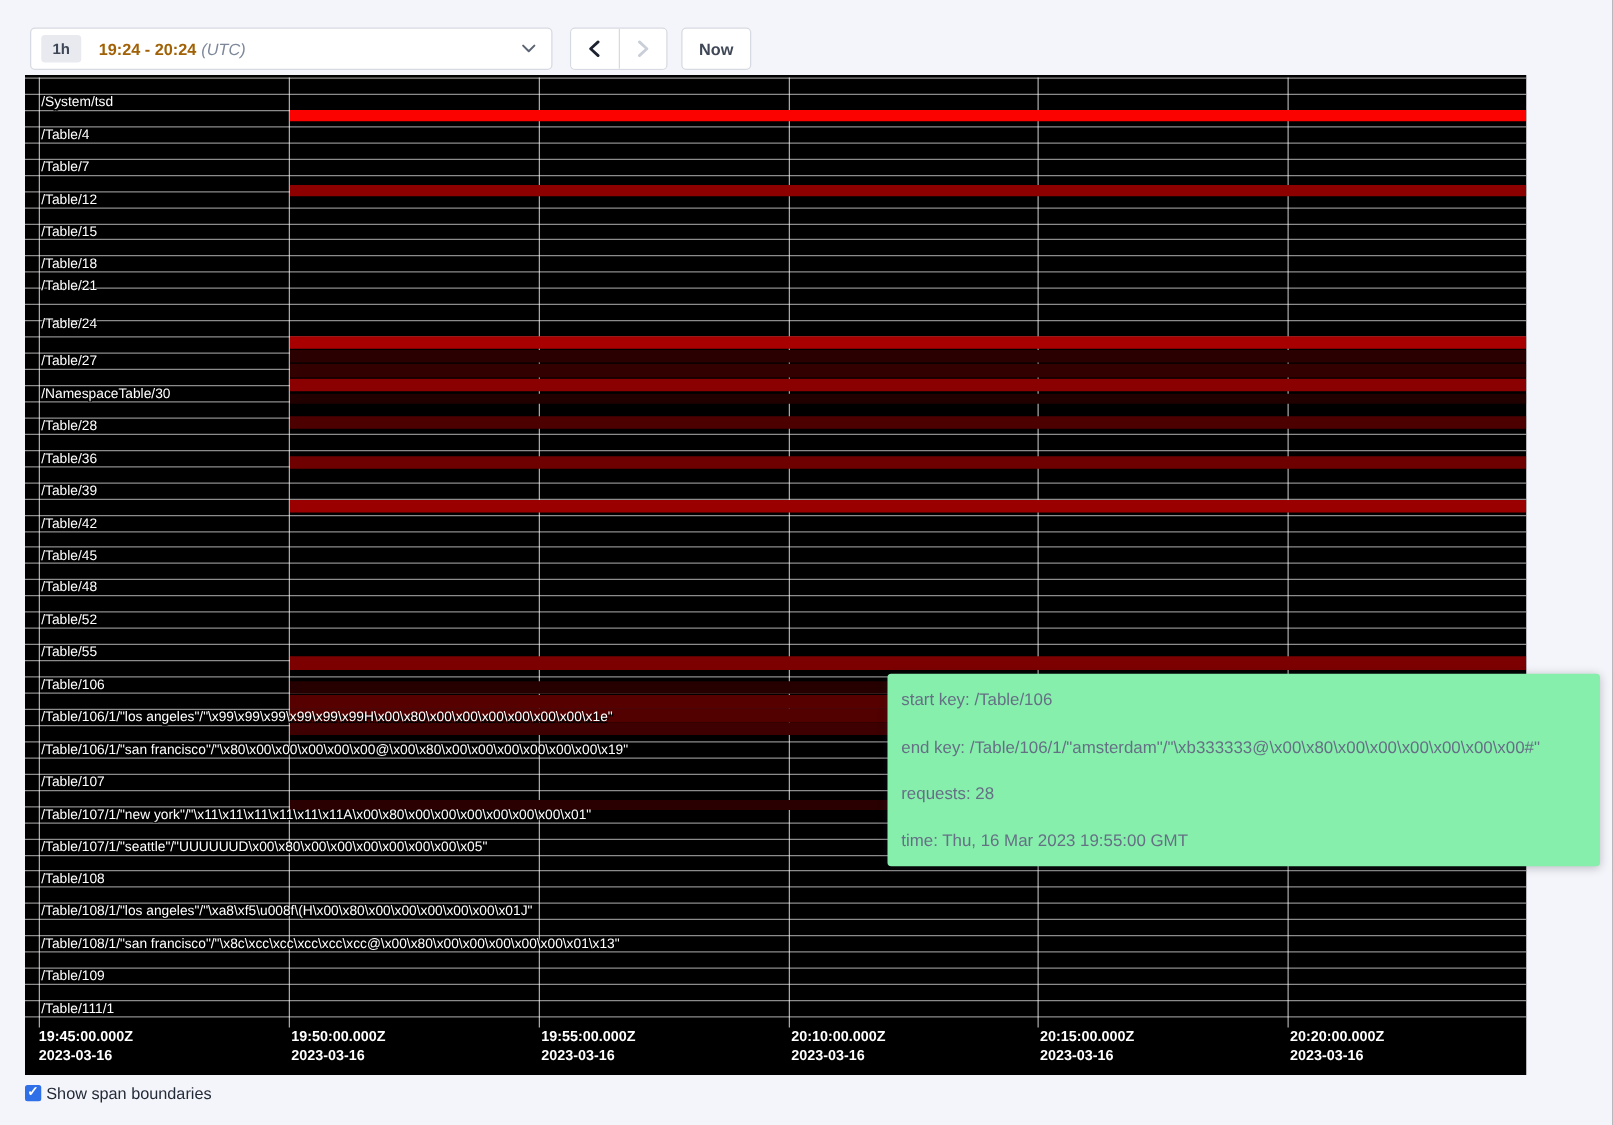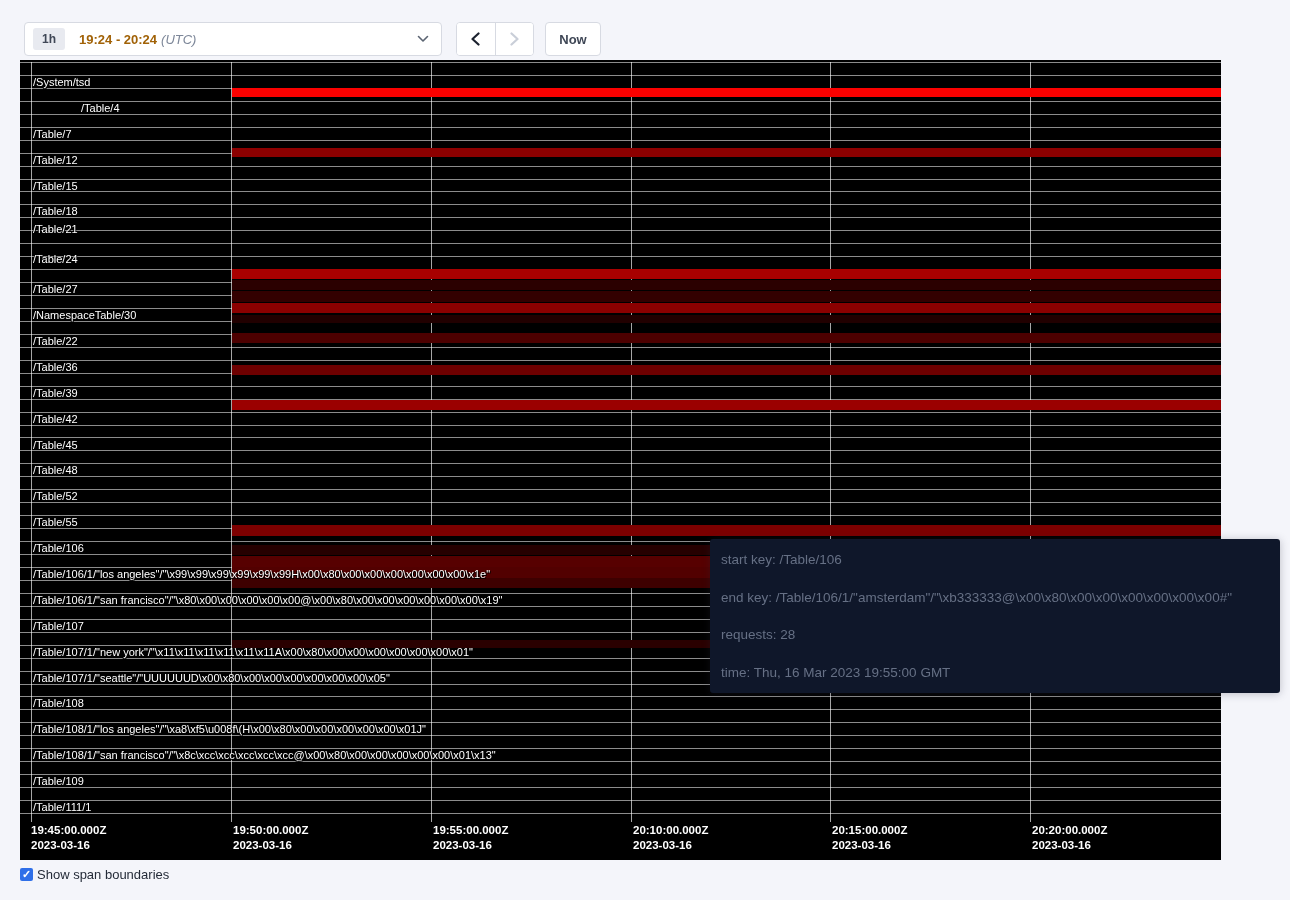--- a/index.html
+++ b/index.html
@@ -24,21 +24,21 @@
   
   .heatmap{position:absolute;left:20px;top:60px;width:1201px;height:800px;background:#000;overflow:hidden;}
   .hm-hline{position:absolute;left:0;width:100%;height:1px;background:rgba(255,255,255,.55);}
   .hm-vline{position:absolute;top:2px;width:1px;background:rgba(255,255,255,.65);}
   .hm-band{position:absolute;left:212px;width:989px;}
   .hm-rowlabel{position:absolute;left:13px;color:#fff;font-size:11px;line-height:13px;
     white-space:nowrap;text-shadow:1px 1px 0 #000,-1px 1px 0 #000;}
   .hm-axis{position:absolute;top:763px;color:#fff;font-size:11.5px;font-weight:700;line-height:15px;white-space:nowrap;}
 
   
-  .tooltip{position:absolute;left:710px;top:539px;width:570px;height:154px;background:#0f172a;
+  .tooltip{position:absolute;left:710px;top:539px;width:570px;height:154px;background:#86efac;
     border-radius:3px;box-shadow:0 1px 8px rgba(40,40,60,.28);box-sizing:border-box;
     padding:13px 11px;display:flex;flex-direction:column;justify-content:space-between;
     font-size:13.5px;color:#667085;z-index:5;}
   .tooltip-line{white-space:nowrap;overflow:hidden;}
 
   
   .footer-row{position:absolute;left:20px;top:867px;display:flex;align-items:center;cursor:pointer;}
   .checkbox{width:13px;height:13px;background:#2f6fe8;border-radius:2px;display:flex;
     align-items:center;justify-content:center;color:#fff;font-size:11px;line-height:11px;font-weight:700;}
   .checkbox-label{margin-left:4px;font-size:13px;color:#242b38;}
@@ -153,30 +153,30 @@
     <div class="hm-band" style="top: 273px; height: 10px; background: rgb(77, 0, 0);"></div>
     <div class="hm-band" style="top: 305px; height: 10px; background: rgb(110, 0, 0);"></div>
     <div class="hm-band" style="top: 340px; height: 10px; background: rgb(155, 0, 0);"></div>
     <div class="hm-band" style="top: 465px; height: 11px; background: rgb(124, 0, 0);"></div>
     <div class="hm-band" style="top: 485px; height: 10px; background: rgb(38, 0, 0);"></div>
     <div class="hm-band" style="top: 496px; height: 11px; background: rgb(87, 0, 0);"></div>
     <div class="hm-band" style="top: 507px; height: 11px; background: rgb(82, 0, 0);"></div>
     <div class="hm-band" style="top: 518px; height: 10px; background: rgb(62, 0, 0);"></div>
     <div class="hm-band" style="top: 580px; height: 8px; background: rgb(42, 0, 0);"></div>
     <div class="hm-rowlabel" style="top: 16px;">/System/tsd</div>
-    <div class="hm-rowlabel" style="top: 41.893px; margin-left: 48px;">/Table/4</div>
+    <div class="hm-rowlabel" style="top: 41.893px;">/Table/4</div>
     <div class="hm-rowlabel" style="top: 67.786px;">/Table/7</div>
     <div class="hm-rowlabel" style="top: 93.679px;">/Table/12</div>
     <div class="hm-rowlabel" style="top: 119.572px;">/Table/15</div>
     <div class="hm-rowlabel" style="top: 145.465px;">/Table/18</div>
     <div class="hm-rowlabel" style="top: 163px;">/Table/21</div>
     <div class="hm-rowlabel" style="top: 193px;">/Table/24</div>
     <div class="hm-rowlabel" style="top: 223.144px;">/Table/27</div>
     <div class="hm-rowlabel" style="top: 249.037px;">/NamespaceTable/30</div>
-    <div class="hm-rowlabel" style="top: 274.93px;">/Table/22</div>
+    <div class="hm-rowlabel" style="top: 274.93px;">/Table/28</div>
     <div class="hm-rowlabel" style="top: 300.823px;">/Table/36</div>
     <div class="hm-rowlabel" style="top: 326.716px;">/Table/39</div>
     <div class="hm-rowlabel" style="top: 352.609px;">/Table/42</div>
     <div class="hm-rowlabel" style="top: 378.502px;">/Table/45</div>
     <div class="hm-rowlabel" style="top: 404.395px;">/Table/48</div>
     <div class="hm-rowlabel" style="top: 430.288px;">/Table/52</div>
     <div class="hm-rowlabel" style="top: 456.181px;">/Table/55</div>
     <div class="hm-rowlabel" style="top: 482.074px;">/Table/106</div>
     <div class="hm-rowlabel" style="top: 507.967px;">/Table/106/1/"los angeles"/"\x99\x99\x99\x99\x99\x99H\x00\x80\x00\x00\x00\x00\x00\x00\x1e"</div>
     <div class="hm-rowlabel" style="top: 533.86px;">/Table/106/1/"san francisco"/"\x80\x00\x00\x00\x00\x00@\x00\x80\x00\x00\x00\x00\x00\x00\x19"</div>

